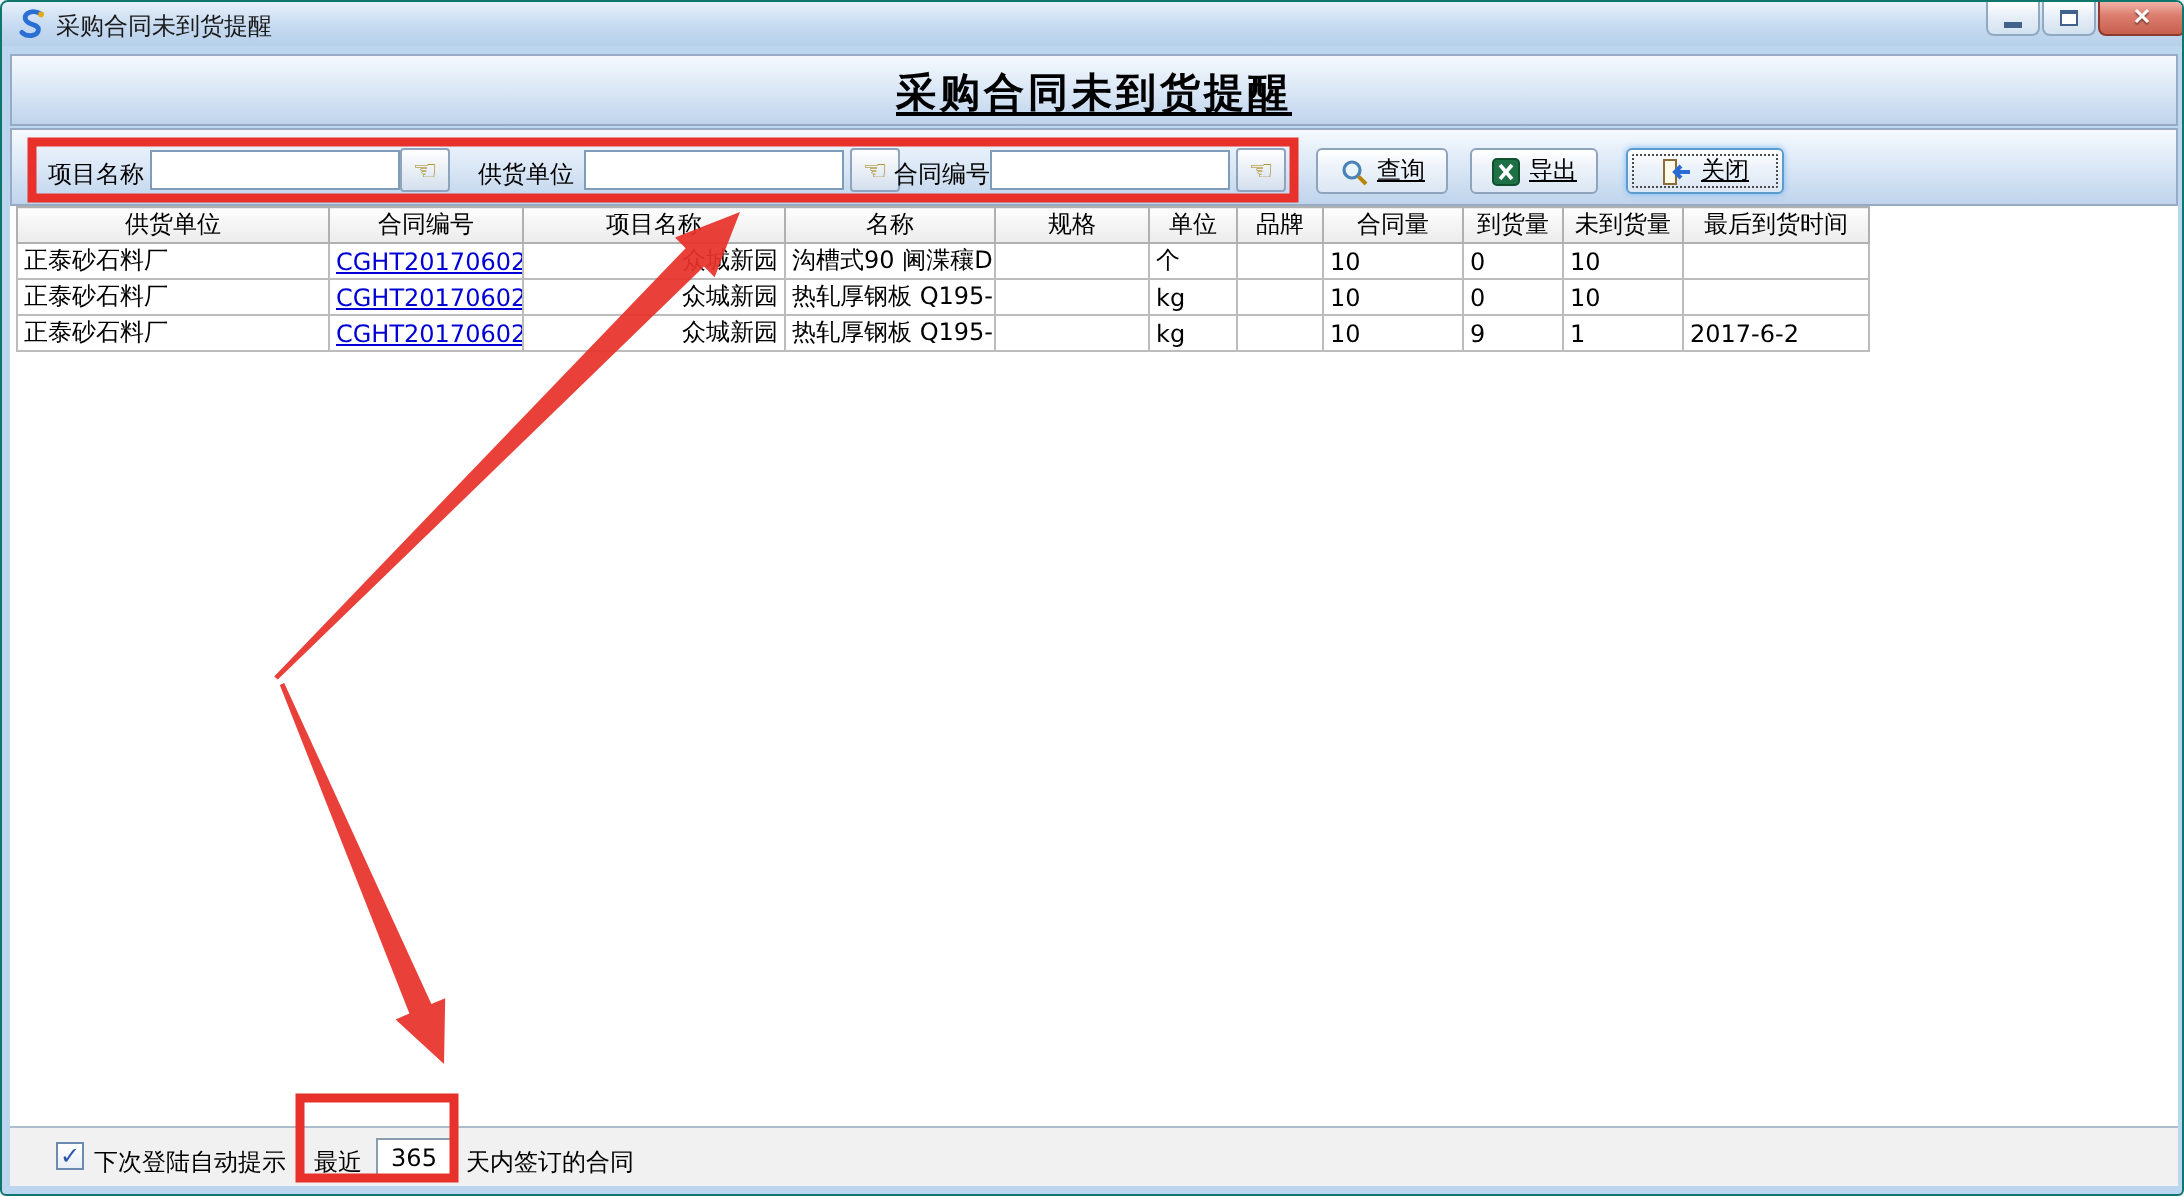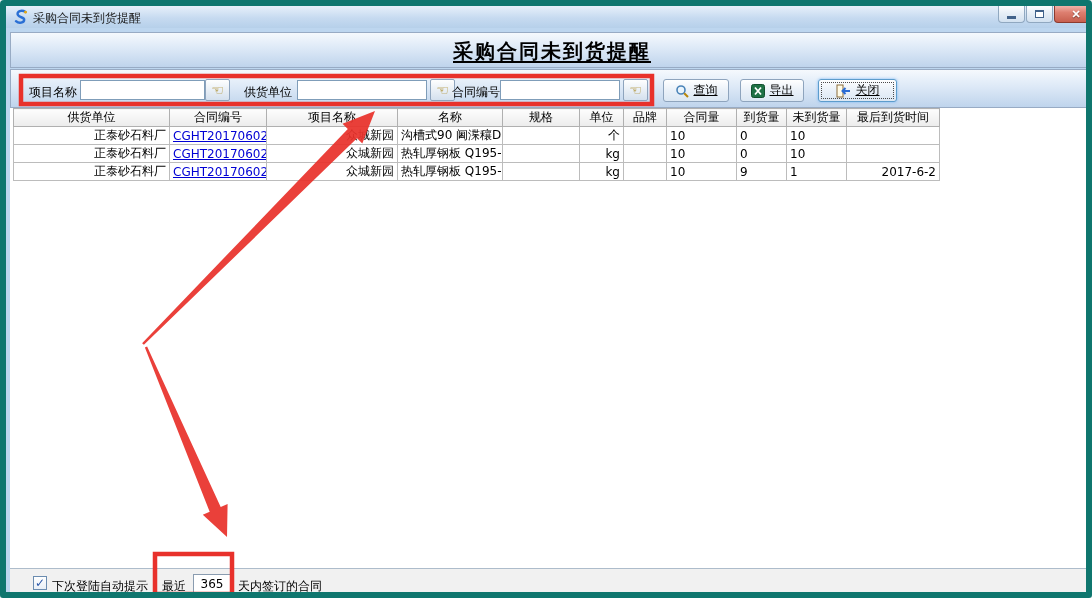--- a/index.html
+++ b/index.html
@@ -1,18 +1,18 @@
 <!DOCTYPE html>
 <html><head>
 <meta charset="utf-8">
 <style>
   html,body{margin:0;padding:0;background:#eef2f6;}
   *{box-sizing:border-box;}
   .window{position:relative;width:1092px;height:598px;background:#bdd6ef;
-    border:6px solid #0f766e;border-radius:4px 4px 3px 3px;overflow:hidden;
+    border:1px solid #0f766e;border-radius:4px 4px 3px 3px;overflow:hidden;
     font-family:"DejaVu Sans","Liberation Sans",sans-serif;font-size:12px;color:#000;}
   
   .titlebar{position:absolute;left:0;top:0;right:0;height:22px;
     background:linear-gradient(#e7f0fa,#c6daf0 55%,#b6d0ea);}
   .app-icon{position:absolute;left:7px;top:3px;width:16px;height:16px;}
   .title-text{position:absolute;left:27px;top:4px;font-size:12px;color:#1a1a1a;white-space:nowrap;}
   .win-btn{position:absolute;top:0;height:17px;border:1px solid #90a8c0;border-top:none;
     border-radius:0 0 4px 4px;background:linear-gradient(#fdfeff,#e7eff7 45%,#d2e1f0);
     display:flex;align-items:center;justify-content:center;padding:0;cursor:default;}
   .btn-min{left:992px;width:27px;}
@@ -42,21 +42,21 @@
     border:1px dotted #4a4a4a;border-radius:1px;}
   
   .main-area{position:absolute;left:4px;top:102px;width:1084px;height:460px;background:#fff;}
   table.grid{border-collapse:collapse;table-layout:fixed;width:926px;margin-left:3px;}
   .grid th{height:16px;font-weight:normal;background:linear-gradient(#fdfdfd,#ececec);
     border:1px solid #b0b0b0;padding:0 2px;overflow:hidden;white-space:nowrap;text-align:center;}
   .grid td{height:15px;border:1px solid #bcbcbc;padding:0 3px;overflow:hidden;white-space:nowrap;
     background:#fff;}
   .c0{width:156px}.c1{width:97px}.c2{width:131px}.c3{width:105px}.c4{width:77px}.c5{width:44px}
   .c6{width:43px}.c7{width:70px}.c8{width:50px}.c9{width:60px}.c10{width:93px}
-  .a-c{text-align:right}.a-l{text-align:right}.a-r{text-align:left}
+  .a-c{text-align:left}.a-l{text-align:right}.a-r{text-align:left}
   .grid a{color:#0000d4;text-decoration:underline;}
   
   .footer-bar{position:absolute;left:4px;top:562px;width:1084px;height:30px;background:#f1f1f1;
     border-top:1px solid #adbccb;}
   .checkbox{position:absolute;left:23px;top:7px;width:14px;height:14px;border:1px solid #6b8cb0;
     background:linear-gradient(#ffffff,#e9eff6);text-align:center;cursor:default;}
   .checkbox .mark{color:#2b57a8;font-size:12px;line-height:13px;font-weight:bold;display:block;}
   .fb-text{position:absolute;top:9px;white-space:nowrap;}
   .days-input{position:absolute;left:183px;top:5px;width:38px;height:19px;border:1px solid #8a9cb0;
     background:#fff;text-align:center;font:inherit;padding:0;}

